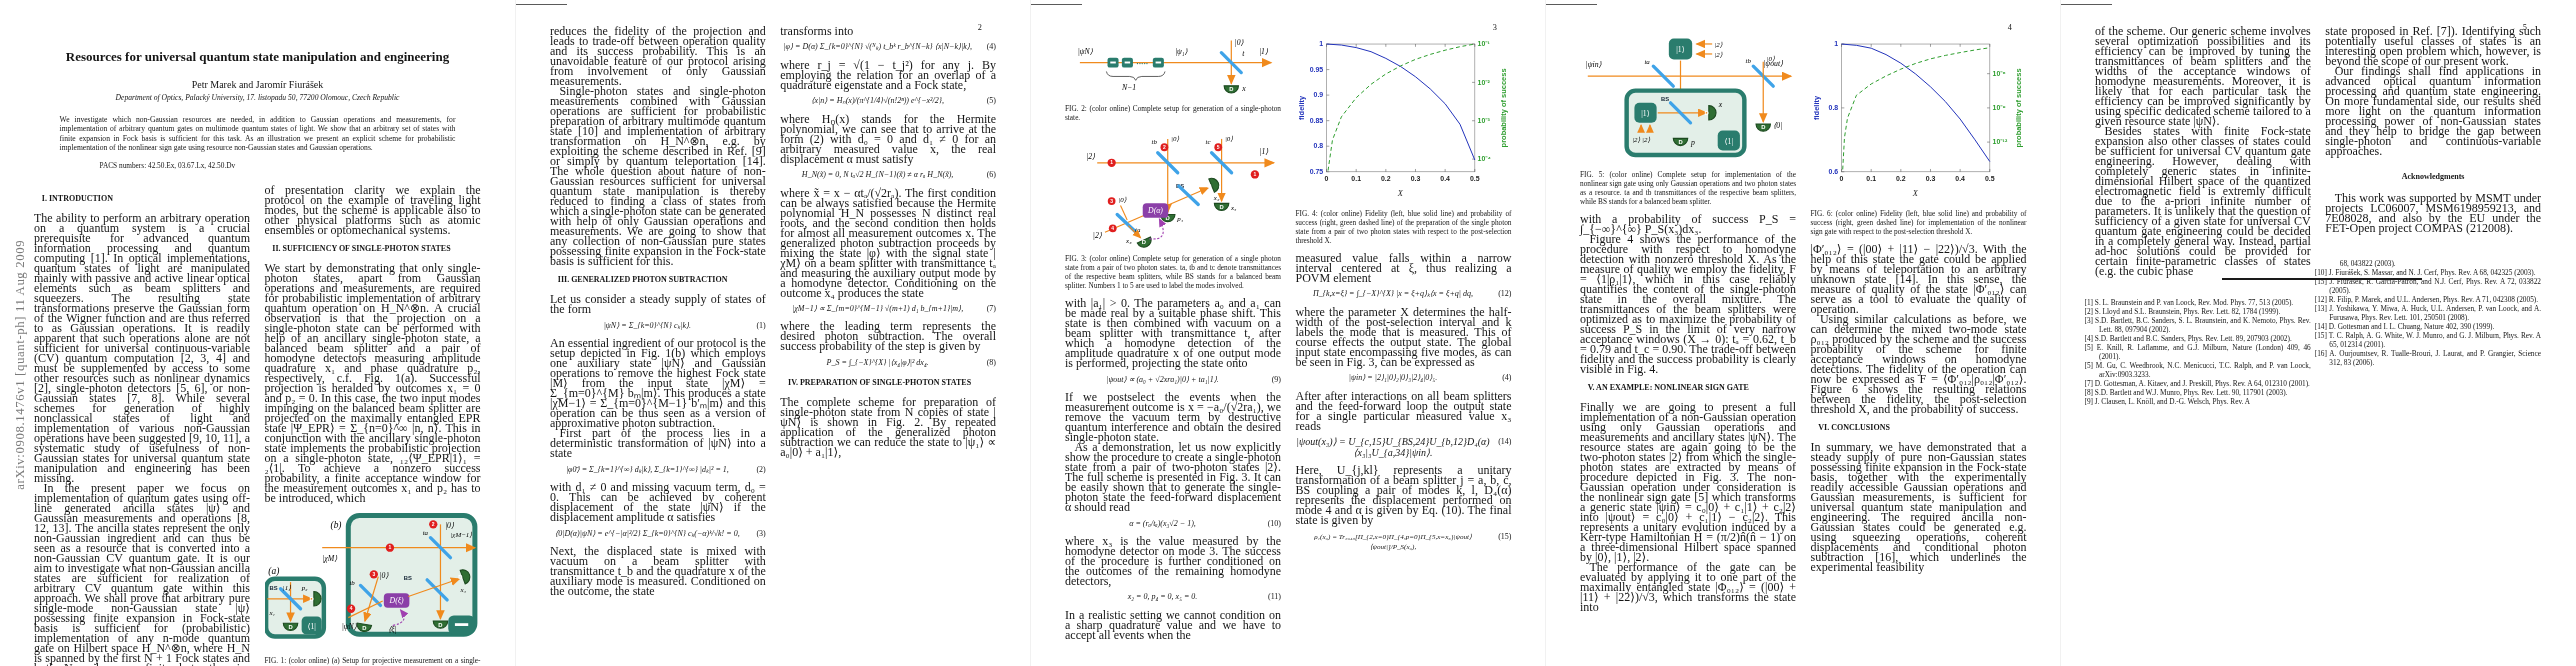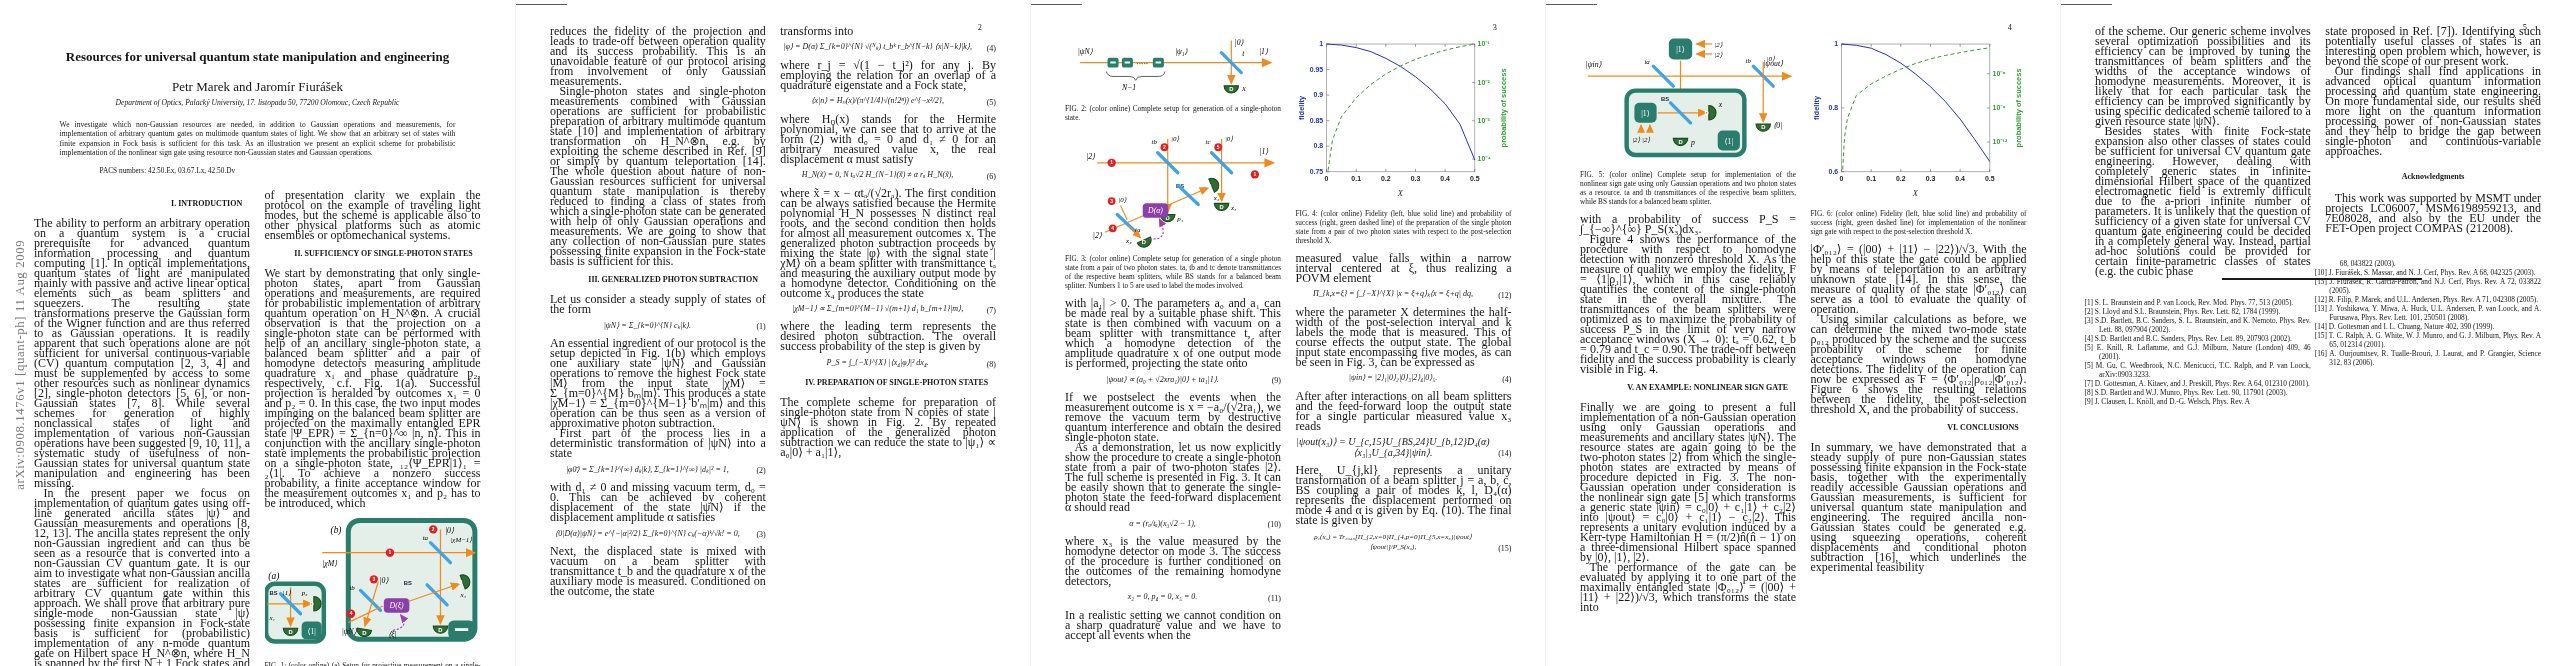--- a/index.html
+++ b/index.html
@@ -11,30 +11,30 @@
   .spread{display:flex;width:2576px;height:667px;}
   .page{position:relative;width:515px;height:667px;box-sizing:border-box;
         padding:25.6px 34px 20px 34px;overflow:hidden;background:#fff;}
   .page + .page{border-left:0.6px solid #f1f1f1;}
   .topmark{position:absolute;top:4.4px;left:0;width:51px;height:1.1px;background:#5a5a5a;}
   .pagenum{position:absolute;top:23px;right:48px;font-size:8.3px;}
   .cols{display:flex;gap:14.5px;}
   .col{width:216px;box-sizing:border-box;}
   p.body{font-size:12px;line-height:10px;text-align:justify;margin:0;text-indent:9.4px;}
   p.noind{text-indent:0;}
-  h3.sec{font-size:8px;font-weight:bold;text-align:right;margin:9.4px 7.8px 8.3px 7.8px;line-height:10.6px;}
+  h3.sec{font-size:8px;font-weight:bold;text-align:left;margin:9.4px 7.8px 8.3px 7.8px;line-height:10.6px;}
   h3.ack{font-size:8px;font-weight:bold;text-align:center;margin:16.7px 7.8px 12.2px 7.8px;}
-  .eq{display:flex;align-items:flex-end;margin:6.7px 0;font-size:8px;}
+  .eq{display:flex;align-items:flex-start;margin:6.7px 0;font-size:8px;}
   .eq .eb{flex:1;text-align:center;font-style:italic;line-height:10.6px;}
   .eq .en{width:21px;text-align:right;font-style:normal;}
   .caption{font-size:7.3px;line-height:8.8px;text-align:justify;margin-top:5.6px;}
   .figwrap{margin:9px 0 6.7px 0;}
   
   .title{text-align:center;font-size:13px;line-height:14.5px;margin:24.5px 14.5px 0 14.5px;}
-  .authors{text-align:center;font-size:13px;margin-top:14.5px;}
+  .authors{text-align:center;font-size:10px;margin-top:14.5px;}
   .affil{text-align:center;font-style:italic;font-size:7.6px;margin-top:2.8px;}
   .abstract{margin:13.3px 25.6px 0 25.6px;font-size:7.6px;line-height:9.2px;text-align:justify;}
   .pacs{margin:9px 25.6px 0 25.6px;font-size:7.3px;padding-left:40px;}
   .p1cols{margin-top:14.5px;}
   
   .arxiv-side{position:absolute;top:357px;left:-285px;width:611px;height:15.6px;
     transform:rotate(-90deg);text-align:center;color:#7b7b7b;font-size:12.8px;letter-spacing:0.6px;}
   
   .refs{margin-top:7.8px;}
   .ref{font-size:7.3px;line-height:9px;text-align:justify;margin:0;

